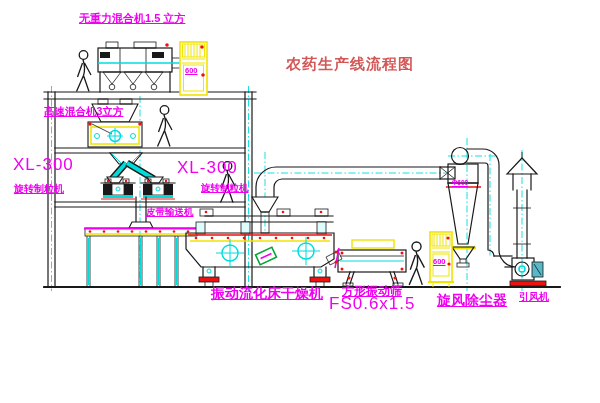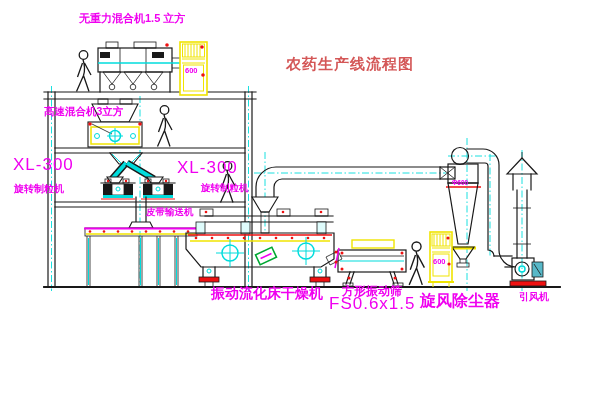--- a/index.html
+++ b/index.html
@@ -16,21 +16,21 @@
   .yl{stroke:var(--yellow);fill:none;}
   .cyl{stroke:var(--cyan);fill:none;}
   .rl{stroke:var(--red);fill:none;}
   .ml{stroke:var(--magenta);fill:none;}
   .gd{fill:var(--ink);}
   .rd{fill:var(--red);stroke:none;}
   .cl{stroke:var(--cyan);stroke-width:0.9;fill:none;stroke-dasharray:7 2.5 1.5 2.5;}
   .person{stroke:var(--ink);stroke-width:1.3;fill:none;}
   .lbl{position:absolute;z-index:3;color:var(--magenta);white-space:nowrap;line-height:1;
        font-family:"Liberation Sans",sans-serif;}
-  .lbl.small{font-weight:bold;}
+  .lbl.small{font-weight:bold;text-decoration:underline;}
   .lbl.model{font-weight:normal;letter-spacing:1px;}
   .title{position:absolute;z-index:3;left:286px;top:47px;display:flex;align-items:center;
          color:var(--title_red);}
   .title .zh{font-size:15px;font-weight:bold;letter-spacing:1px;margin-top:8px;
              font-family:"Liberation Serif",serif;}
   .title .cap{font-size:24px;font-weight:normal;margin-left:2px;letter-spacing:0.5px;}
 </style>
 </head>
 <body>
 
@@ -366,21 +366,21 @@
 <div class="lbl model" style="left:177px;top:159px;font-size:17px;">XL-300</div>
 <div class="lbl small" style="left:201px;top:183px;font-size:9.5px;">旋转制粒机</div>
 
 <div class="lbl small" style="left:146px;top:207px;font-size:9.5px;">皮带输送机</div>
 
 <div class="lbl small" style="left:211px;top:286px;font-size:14px;text-align:center;">振动流化床干燥机</div>
 
 <div class="lbl small" style="left:342px;top:285px;font-size:12px;">方形振动筛</div>
 <div class="lbl model" style="left:329px;top:295px;font-size:17px;">FS0.6x1.5</div>
 
-<div class="lbl small" style="left:420px;top:293px;font-size:16px;text-align:center;">旋风除尘器</div>
+<div class="lbl small" style="left:437px;top:293px;font-size:14px;text-align:center;">旋风除尘器</div>
 <div class="lbl small" style="left:452px;top:180px;font-size:6.5px;">Φ600</div>
 
 <div class="lbl small" style="left:519px;top:292px;font-size:10px;">引风机</div>
 
 <div class="lbl small" style="left:185px;top:67px;font-size:7.5px;">600</div>
 <div class="lbl small" style="left:433px;top:258px;font-size:7.5px;">600</div>
 
 </div>
 
 </body></html>

